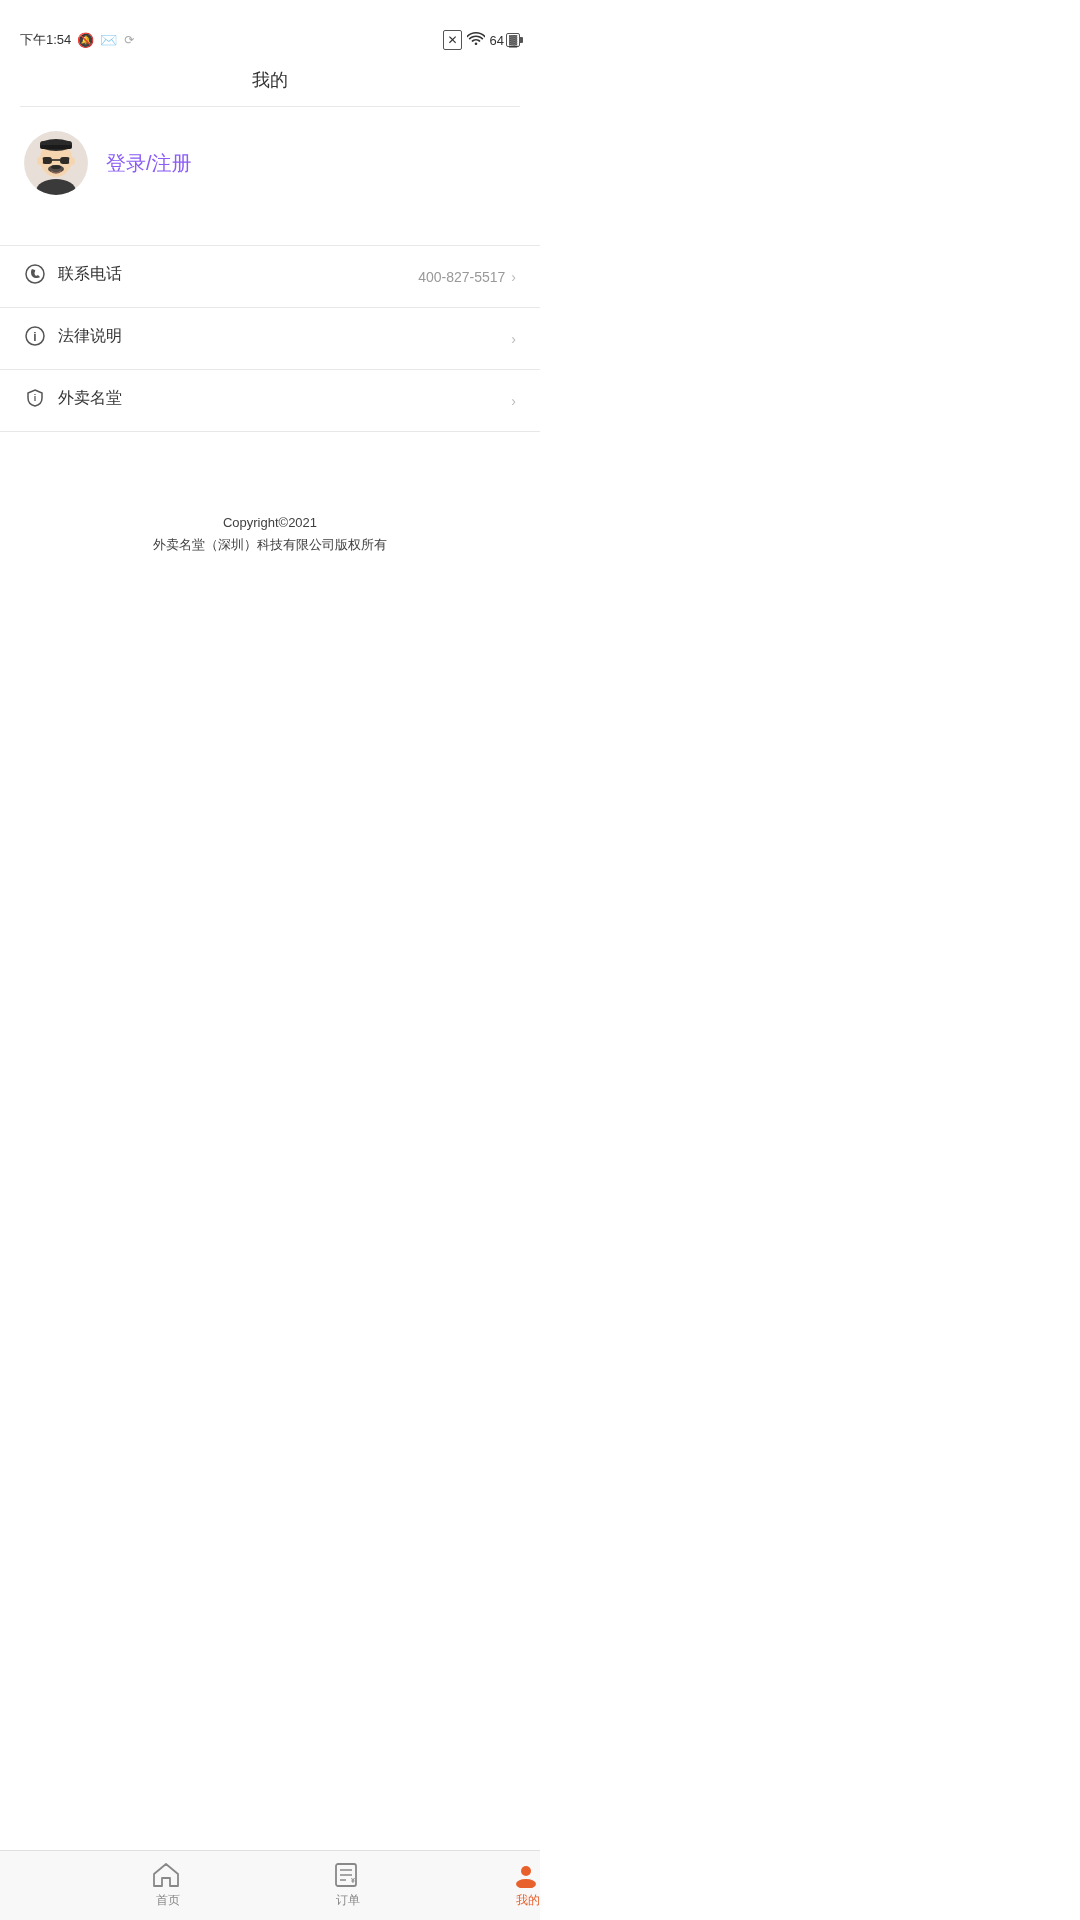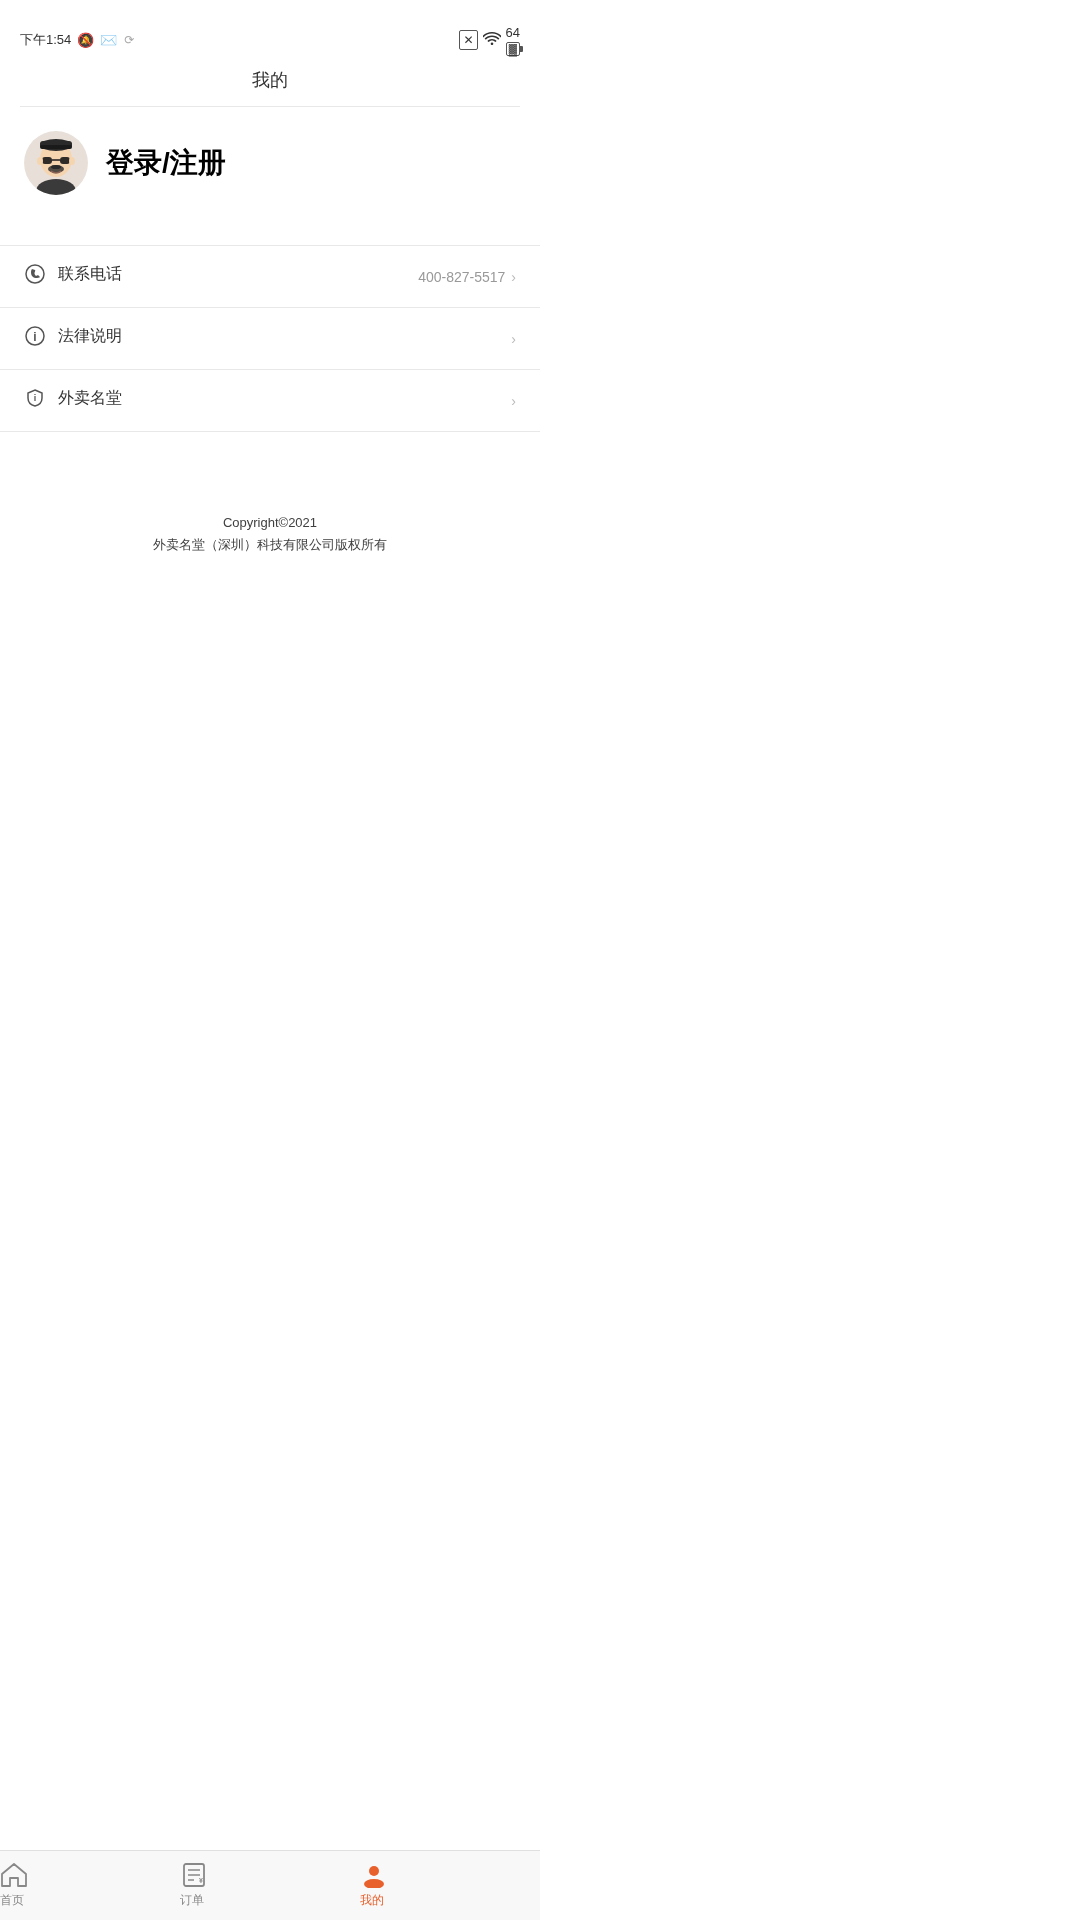--- a/index.html
+++ b/index.html
@@ -47,23 +47,23 @@
       border-radius: 50%;
       overflow: hidden;
       background: #f0f0f0;
       flex-shrink: 0;
       display: flex;
       align-items: center;
       justify-content: center;
     }
     .avatar svg { width: 64px; height: 64px; }
     .login-text {
-      font-size: 28px;
-      font-weight: 700;
-      color: #000000;
+      font-size: 20px;
+      font-weight: 400;
+      color: #8b5cf6;
     }
     .menu-list {
       margin-top: 20px;
     }
     .menu-item {
       display: flex;
       align-items: center;
       justify-content: space-between;
       padding: 18px 24px;
       border-bottom: 1px solid #e8e8e8;
@@ -110,21 +110,21 @@
       height: 70px;
       background: #f8f8f8;
       border-top: 1px solid #e0e0e0;
       display: flex;
       align-items: center;
       justify-content: space-around;
     }
     .tab-item {
       display: flex;
       flex-direction: column;
-      align-items: flex-start;
+      align-items: flex-end;
       font-size: 12px;
       color: #888;
       cursor: pointer;
       width: 33.33%;
     }
     .tab-item.active {
       color: #e8602c;
     }
     .tab-icon {
       font-size: 26px;
@@ -147,21 +147,21 @@
   <div class="status-right">
     <span style="font-size:12px; border:1px solid #555; border-radius:2px; padding:0 3px; line-height:1.5;">✕</span>
     <span>
       <svg width="18" height="14" viewBox="0 0 18 14" fill="none">
         <path d="M9 10.5 C 8.3 10.5 7.7 11.1 7.7 11.8 C 7.7 12.5 8.3 13.1 9 13.1 C 9.7 13.1 10.3 12.5 10.3 11.8 C 10.3 11.1 9.7 10.5 9 10.5Z" fill="#333"></path>
         <path d="M9 7 C 7.2 7 5.6 7.7 4.4 8.9 L5.6 10.1 C 6.5 9.2 7.7 8.6 9 8.6 C 10.3 8.6 11.5 9.2 12.4 10.1 L13.6 8.9 C 12.4 7.7 10.8 7 9 7Z" fill="#333"></path>
         <path d="M9 3.5 C 6.1 3.5 3.5 4.7 1.6 6.6 L2.8 7.8 C 4.4 6.2 6.6 5.1 9 5.1 C 11.4 5.1 13.6 6.2 15.2 7.8 L16.4 6.6 C 14.5 4.7 11.9 3.5 9 3.5Z" fill="#333"></path>
         <path d="M9 0 C 5.1 0 1.5 1.6 -0.8 4.2 L0.4 5.4 C 2.4 2.9 5.5 1.5 9 1.5 C 12.5 1.5 15.6 2.9 17.6 5.4 L18.8 4.2 C 16.5 1.6 12.9 0 9 0Z" fill="#333"></path>
       </svg>
     </span>
-    <span style="font-size:13px; display:flex; align-items:center; gap:2px;flex-direction:column;">
+    <span style="font-size:13px; display:flex; align-items:center; gap:2px;">
       <span>64</span>
       <span style="font-size:11px; border:1px solid #555; border-radius:2px; padding:0 2px; position:relative;">
         <span style="position:absolute; right:-4px; top:50%; transform:translateY(-50%); width:3px; height:6px; background:#555; border-radius:0 1px 1px 0;"></span>
         ▓
       </span>
     </span>
   </div>
 </div>
 
 <div class="page-title">我的</div>

